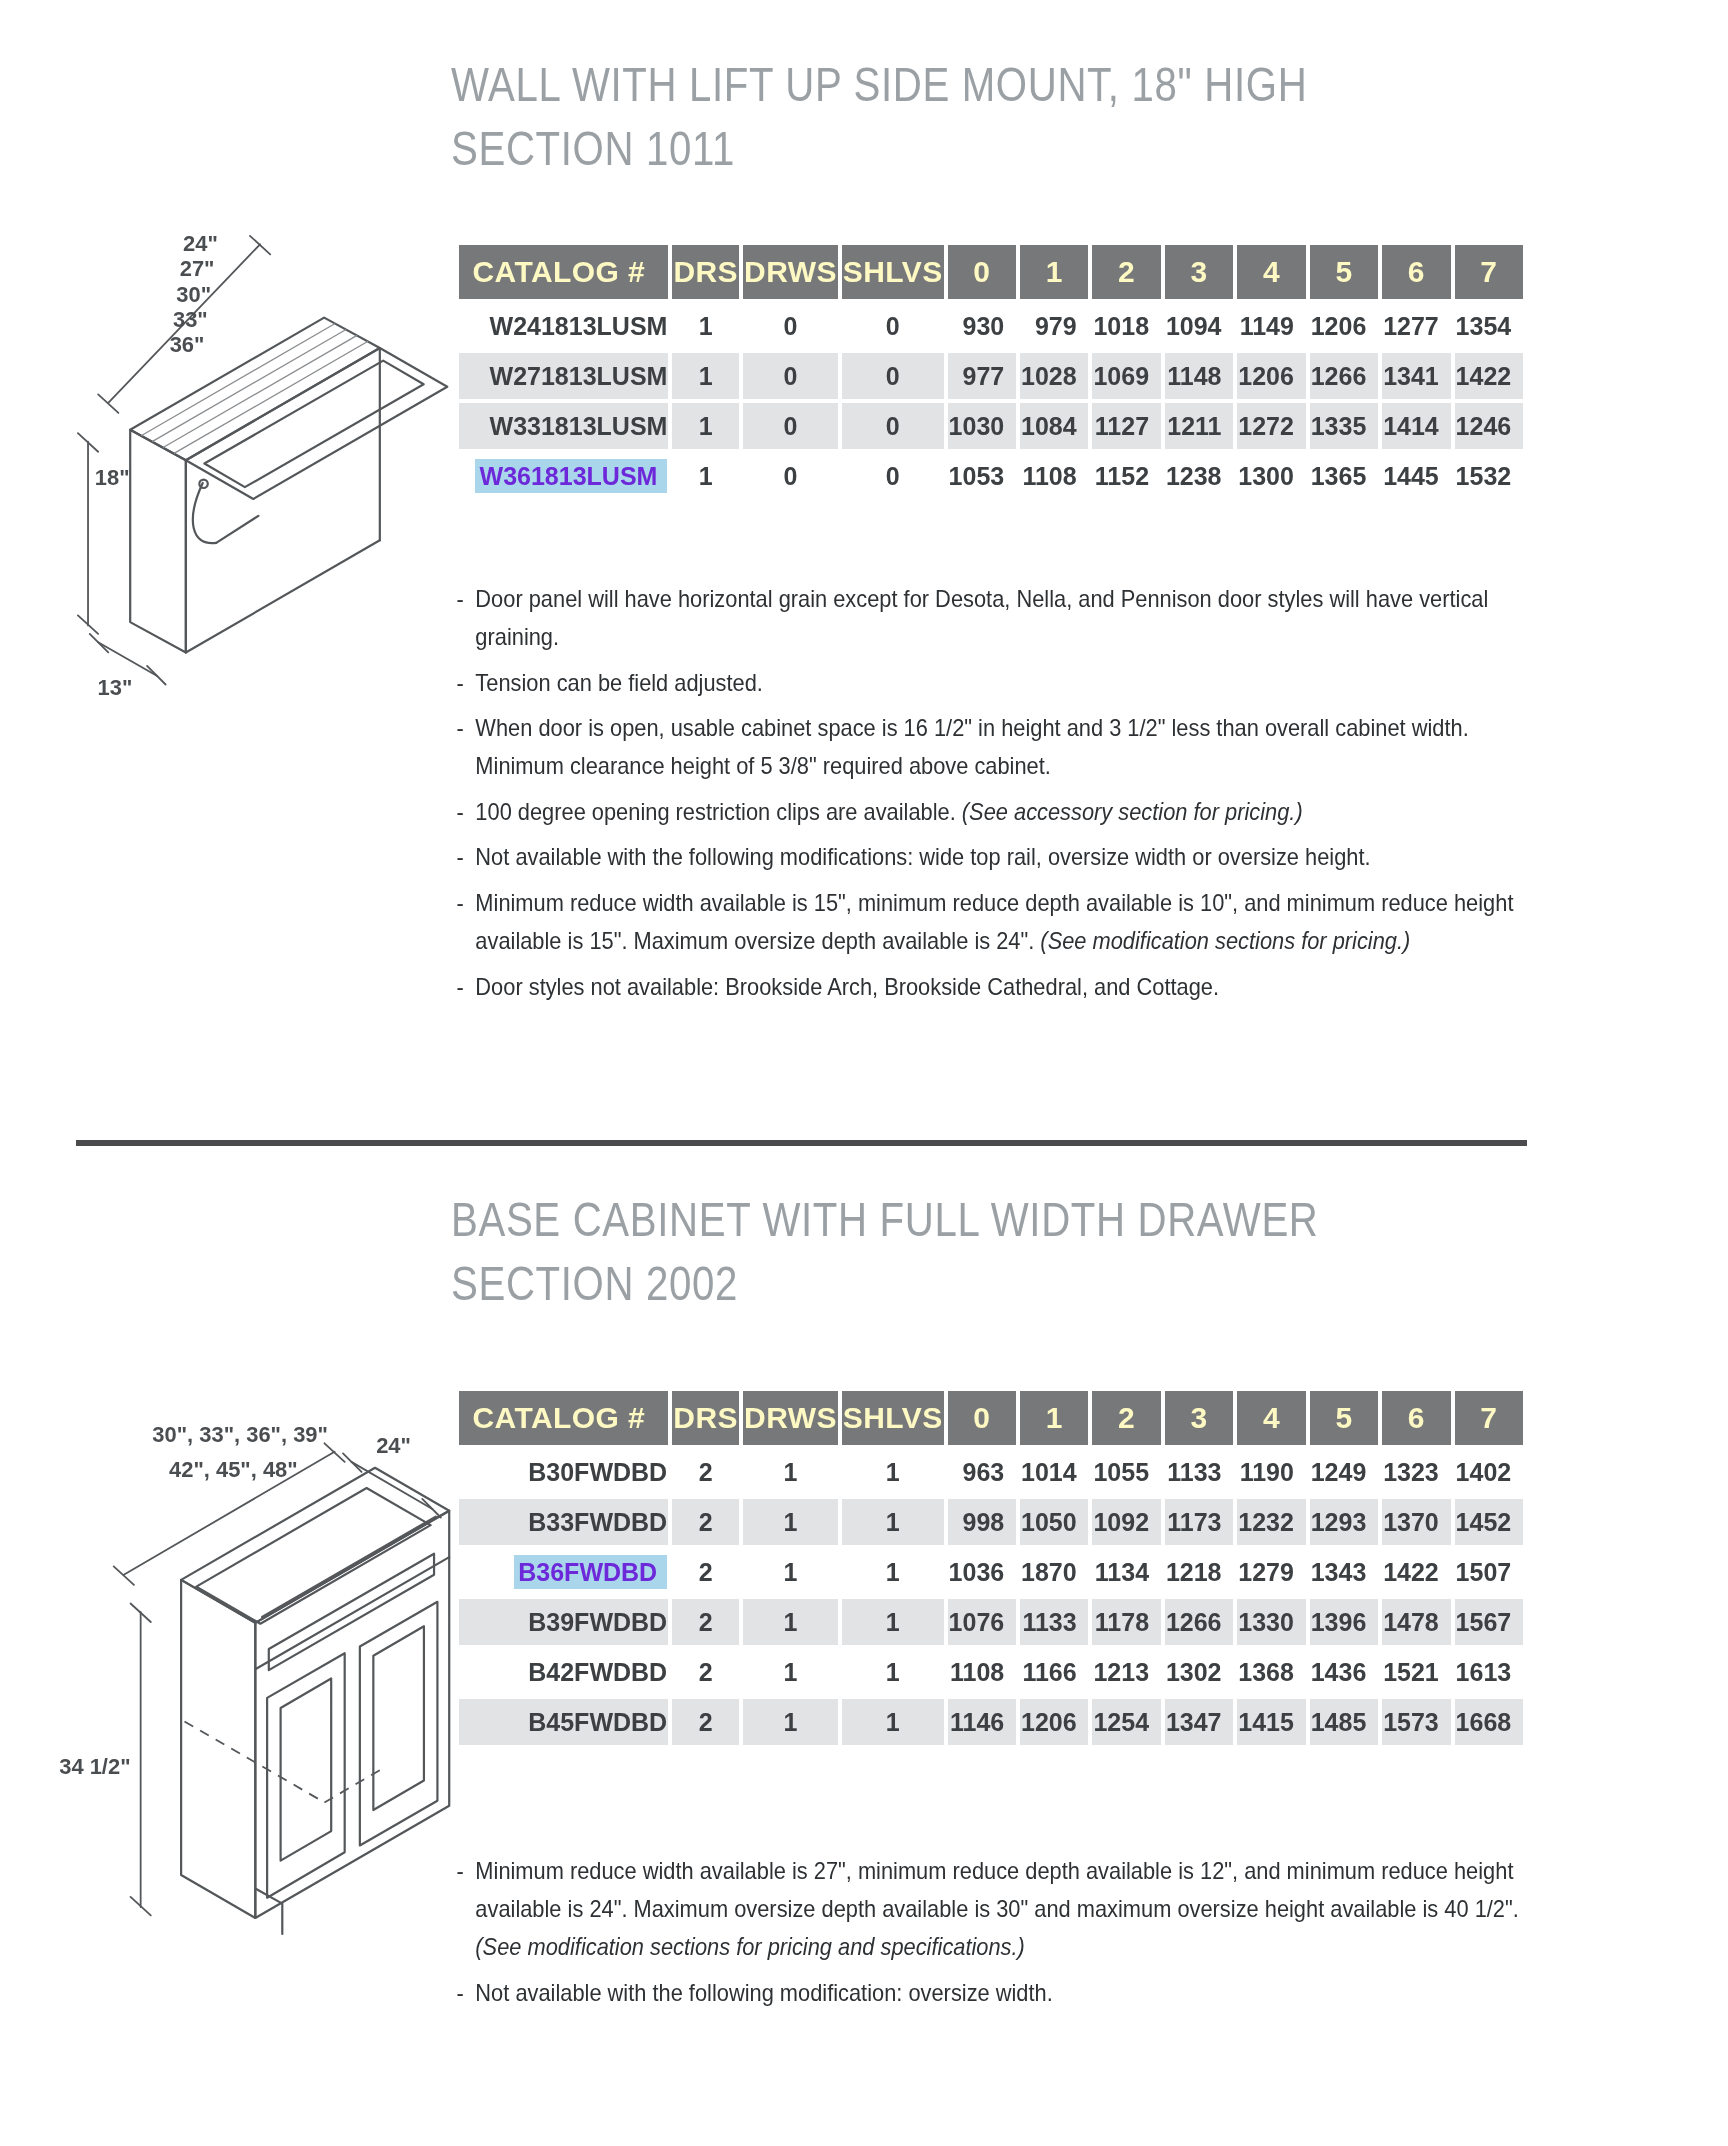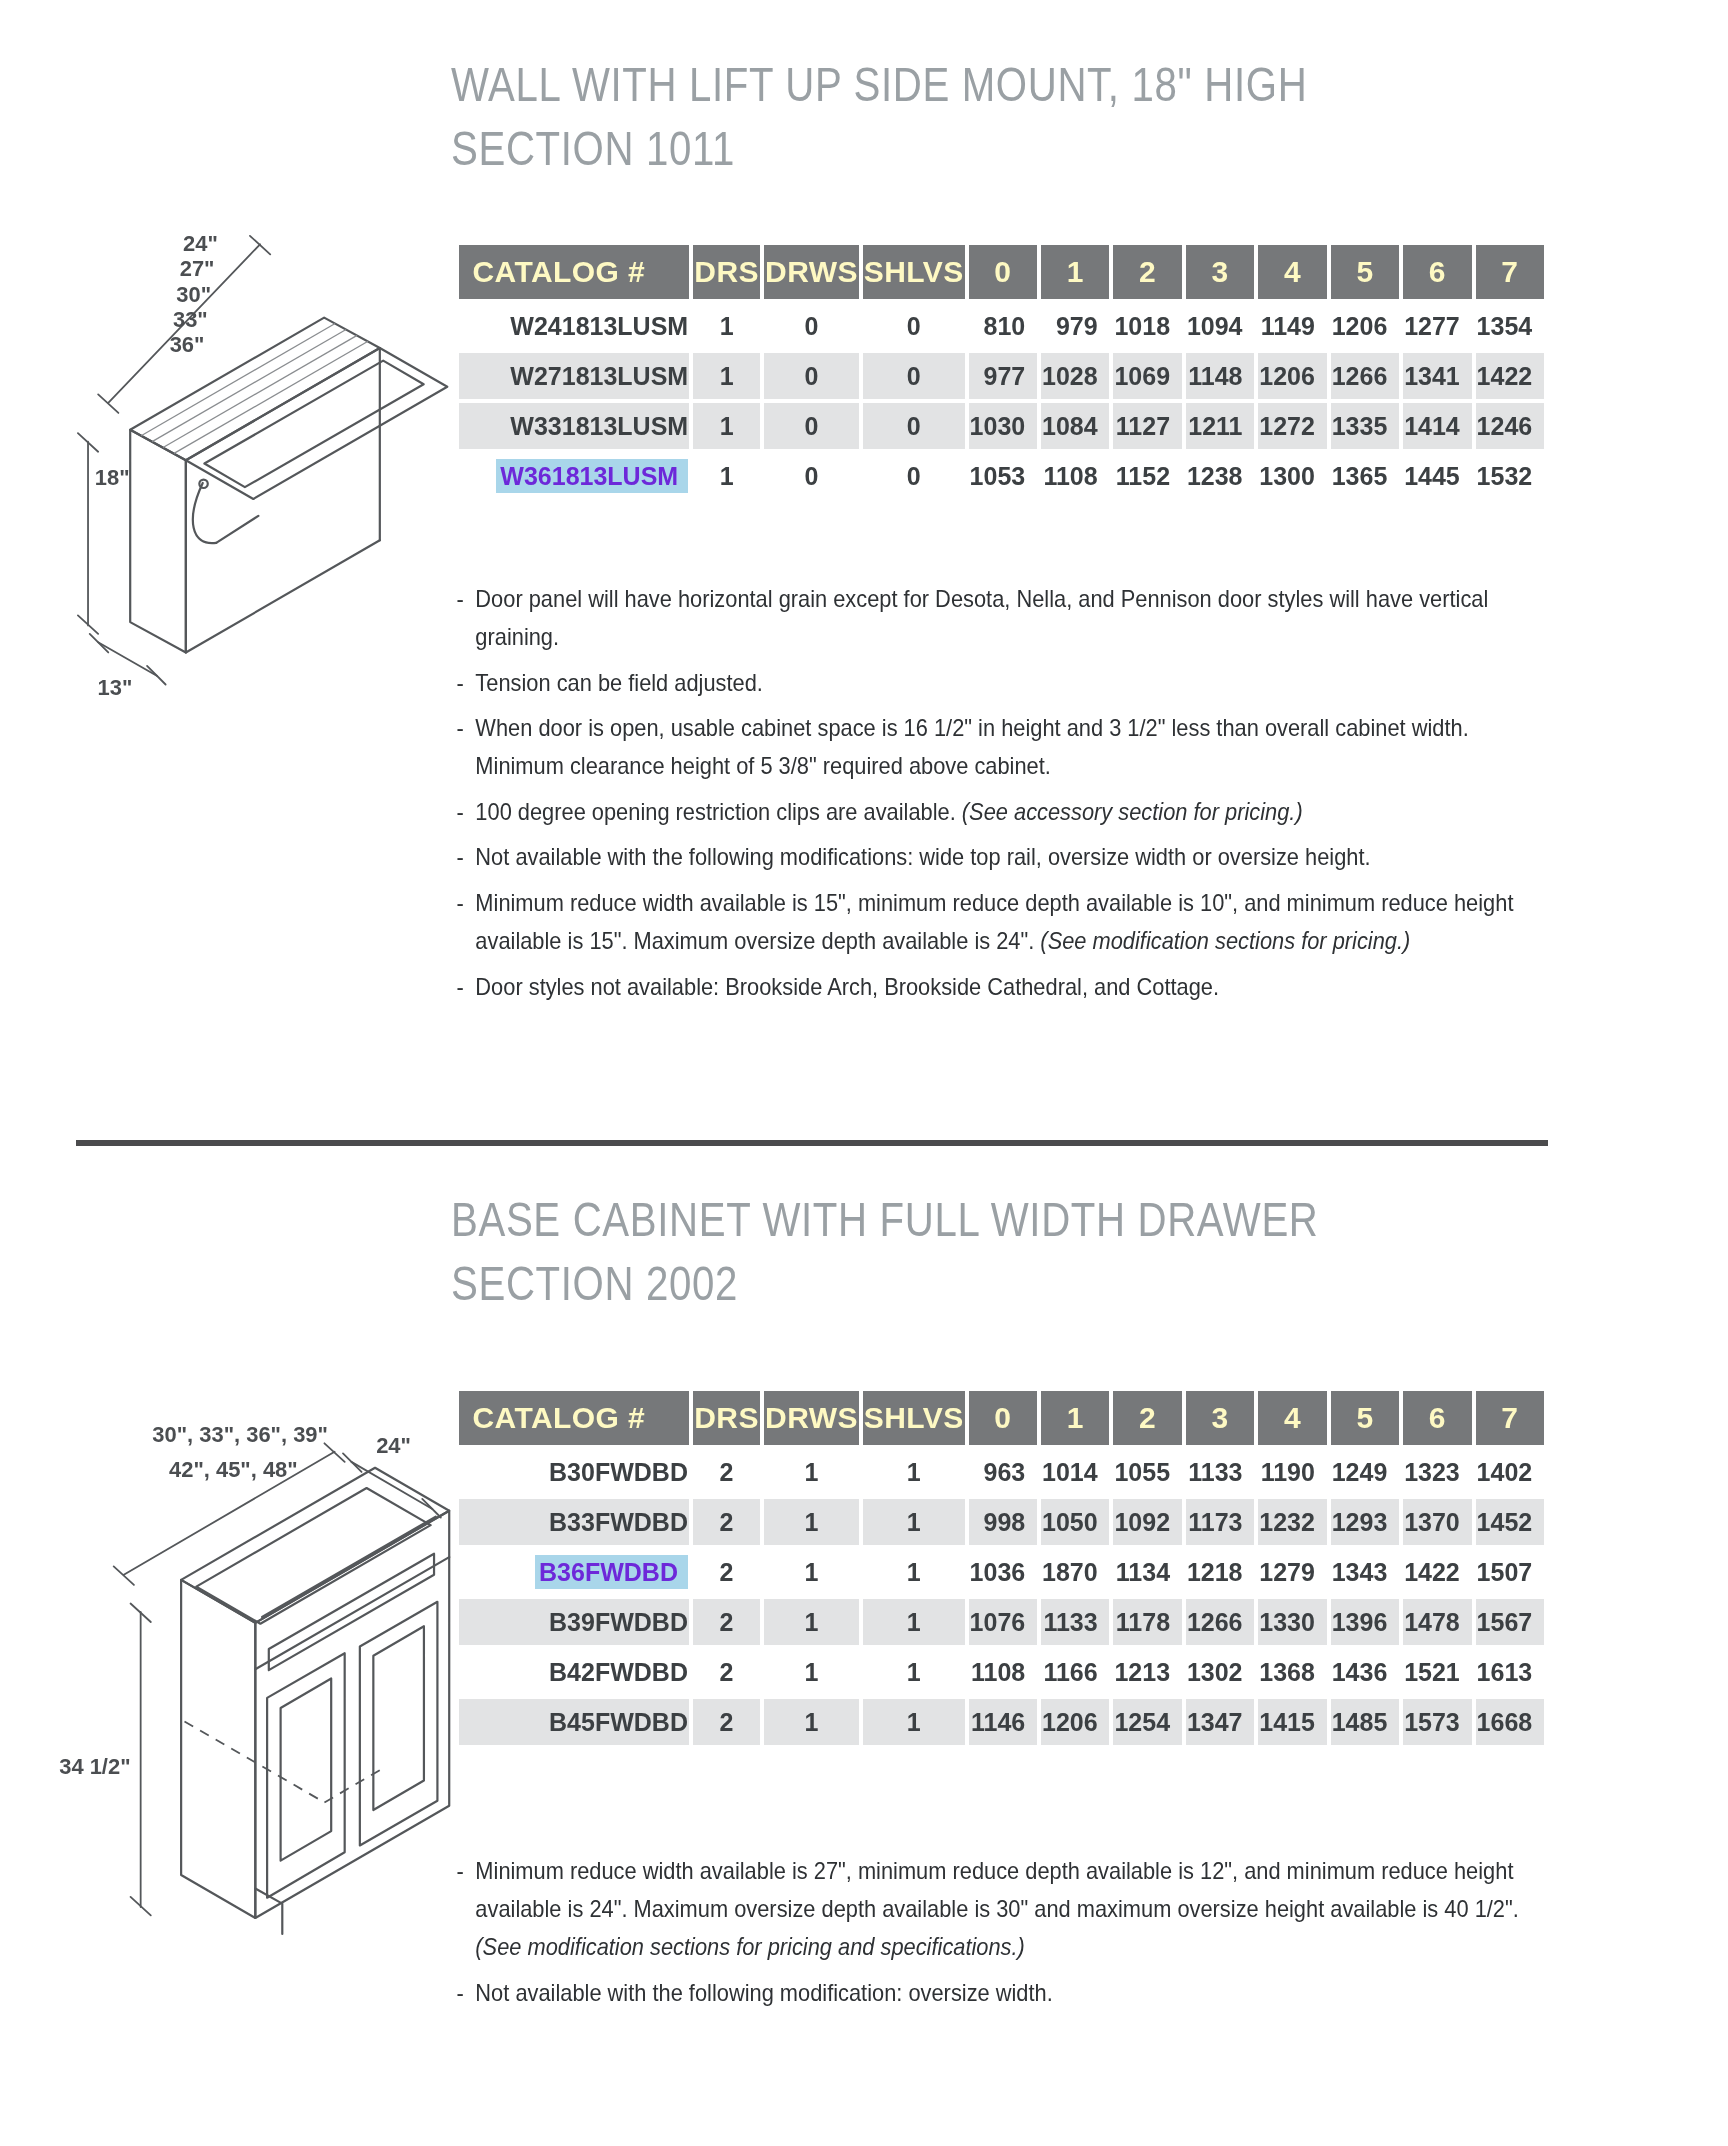--- a/index.html
+++ b/index.html
@@ -1,18 +1,18 @@
 <!DOCTYPE html>
 <html style="font-size:13.5px"><head>
 <meta charset="utf-8">
 <style>
   html,body{margin:0;padding:0;background:#ffffff;}
   .page{
     position:relative;width:1527px;height:2146px;background:#ffffff;overflow:hidden;
-    font-family:"Liberation Sans", sans-serif;color:#3c4043;padding-left:21px;
+    font-family:"Liberation Sans", sans-serif;color:#3c4043;
   }
   
   .sec-title{
     position:absolute;left:451px;color:#9aa0a4;font-weight:400;font-size:49px;line-height:64px;
     letter-spacing:0.8px;white-space:nowrap;transform:scaleX(0.82);transform-origin:left top;
   }
   
   table.price-table{
     position:absolute;left:455px;border-collapse:separate;border-spacing:4.2px 4.2px;table-layout:fixed;
   }
@@ -120,21 +120,21 @@
           <th class="price">6</th>
           <th class="price">7</th>
         </tr>
       </thead>
     <tbody>
         <tr>
           <td class="cat"><span>W241813LUSM</span></td>
           <td class="spec">1</td>
           <td class="spec">0</td>
           <td class="spec">0</td>
-          <td class="price">810</td>
+          <td class="price">930</td>
           <td class="price">979</td>
           <td class="price">1018</td>
           <td class="price">1094</td>
           <td class="price">1149</td>
           <td class="price">1206</td>
           <td class="price">1277</td>
           <td class="price">1354</td>
         </tr>
         <tr class="shaded">
           <td class="cat"><span>W271813LUSM</span></td>

